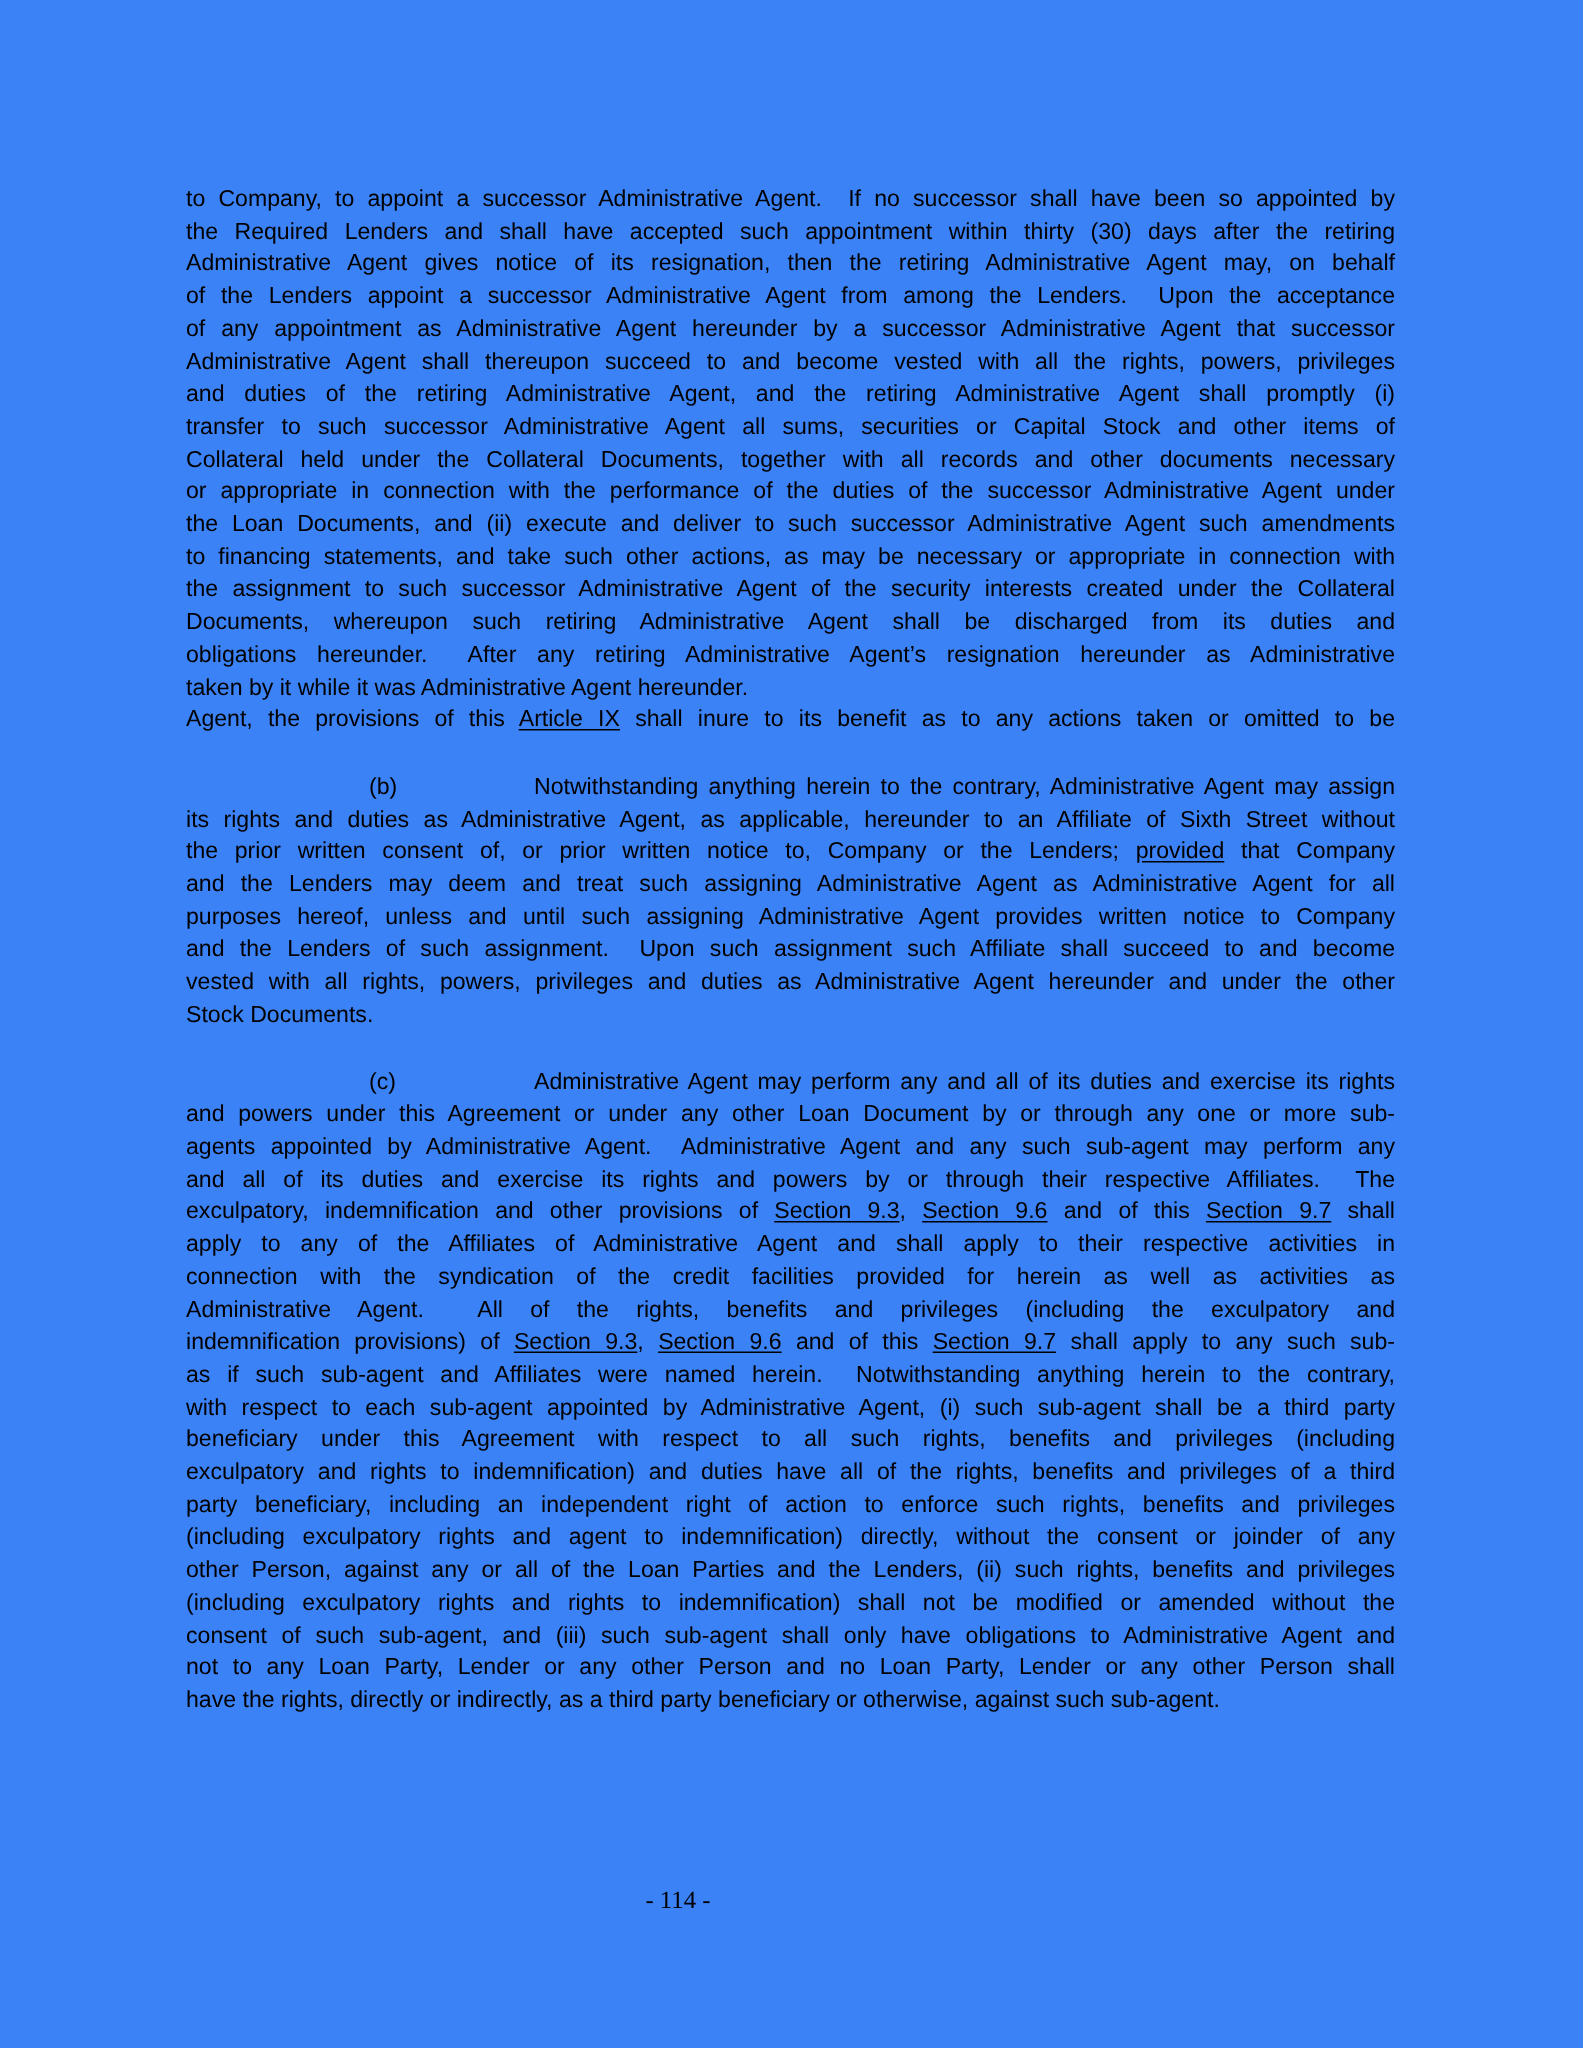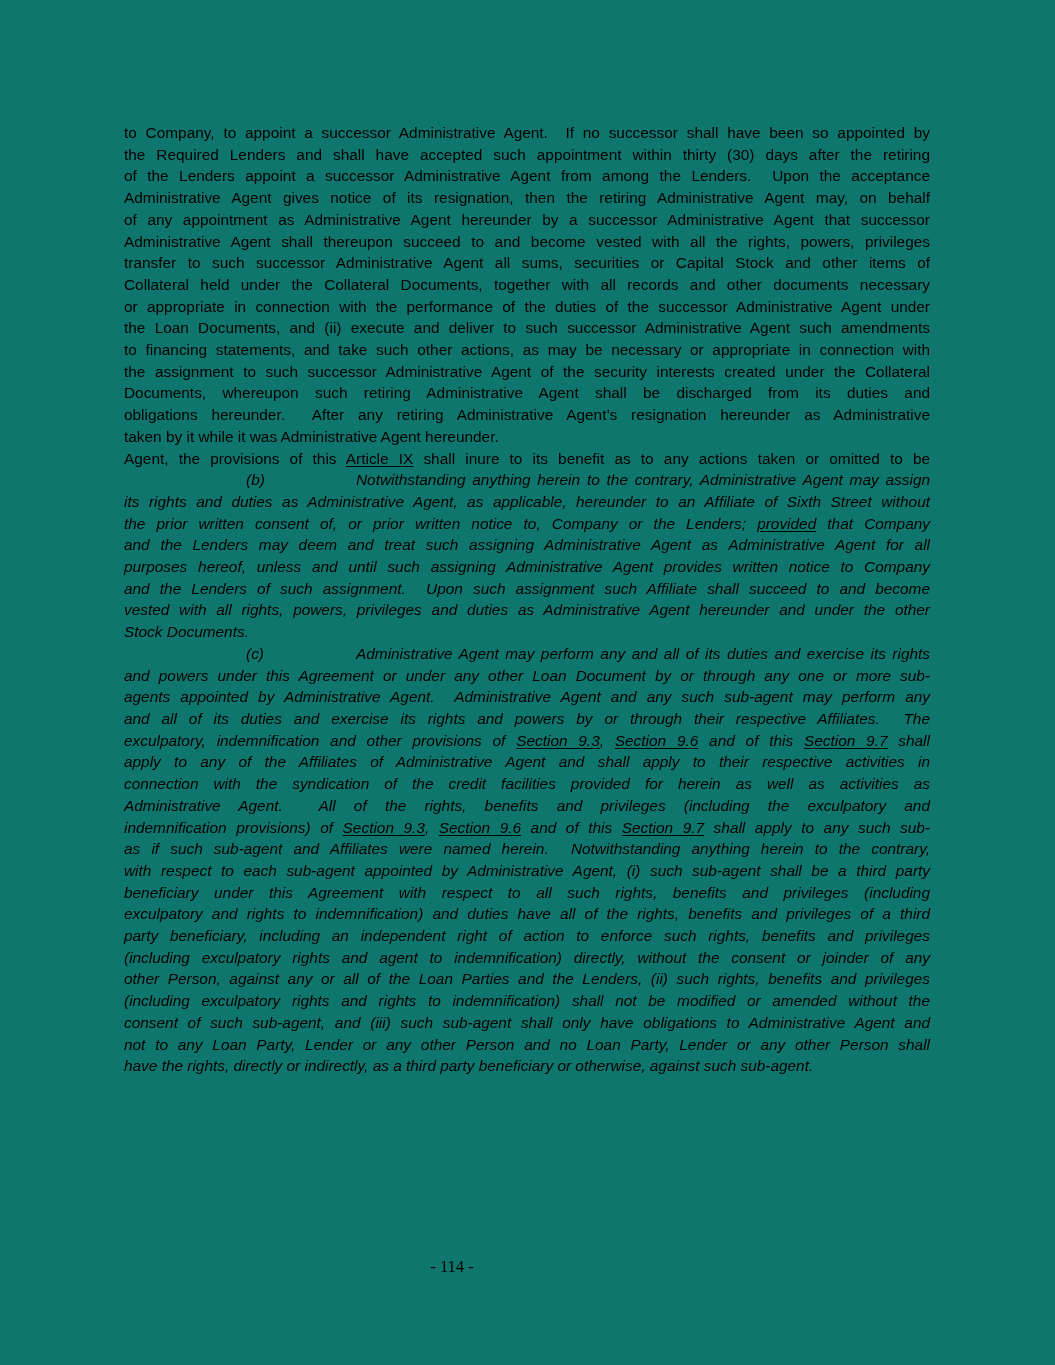--- a/index.html
+++ b/index.html
@@ -1,29 +1,29 @@
 <!DOCTYPE html>
 <html><head>
 <meta charset="utf-8">
 <style>
   html,body{margin:0;padding:0;background:#ffffff;}
   .page{
     position:relative;
     width:1055px;height:1365px;
-    background:#0f766e;
+    background:#3b82f6;
     color:#000000;
     font-family:"Liberation Sans","DejaVu Sans",sans-serif;
     overflow:hidden;
   }
   .content{
     position:absolute;
     left:124px;top:122px;
     width:806px;
   }
-  .paragraph + .paragraph{font-style:italic;}
+  .paragraph + .paragraph{margin-top:23px;}
   .line{
     font-size:15.4px;
     line-height:21.7px;
     text-align:justify;
     text-align-last:justify;
     white-space:normal;
   }
   .line.last{text-align-last:left;}
   .para-label{
     display:inline-block;
@@ -42,24 +42,25 @@
   }
 </style>
 </head>
 <body>
 
 <div class="page">
   <div class="content">
       <div class="paragraph">
         <div class="line">to Company, to appoint a successor Administrative Agent.&nbsp; If no successor shall have been so appointed by</div>
         <div class="line">the Required Lenders and shall have accepted such appointment within thirty (30) days after the retiring</div>
+        <div class="line">Administrative Agent gives notice of its resignation, then the retiring Administrative Agent may, on behalf</div>
         <div class="line">of the Lenders appoint a successor Administrative Agent from among the Lenders.&nbsp; Upon the acceptance</div>
-        <div class="line">Administrative Agent gives notice of its resignation, then the retiring Administrative Agent may, on behalf</div>
         <div class="line">of any appointment as Administrative Agent hereunder by a successor Administrative Agent that successor</div>
         <div class="line">Administrative Agent shall thereupon succeed to and become vested with all the rights, powers, privileges</div>
+        <div class="line">and duties of the retiring Administrative Agent, and the retiring Administrative Agent shall promptly (i)</div>
         <div class="line">transfer to such successor Administrative Agent all sums, securities or Capital Stock and other items of</div>
         <div class="line">Collateral held under the Collateral Documents, together with all records and other documents necessary</div>
         <div class="line">or appropriate in connection with the performance of the duties of the successor Administrative Agent under</div>
         <div class="line">the Loan Documents, and (ii) execute and deliver to such successor Administrative Agent such amendments</div>
         <div class="line">to financing statements, and take such other actions, as may be necessary or appropriate in connection with</div>
         <div class="line">the assignment to such successor Administrative Agent of the security interests created under the Collateral</div>
         <div class="line">Documents, whereupon such retiring Administrative Agent shall be discharged from its duties and</div>
         <div class="line">obligations hereunder.&nbsp; After any retiring Administrative Agent’s resignation hereunder as Administrative</div>
         <div class="line last">taken by it while it was Administrative Agent hereunder.</div>
         <div class="line">Agent, the provisions of this <span class="u">Article IX</span> shall inure to its benefit as to any actions taken or omitted to be</div>

